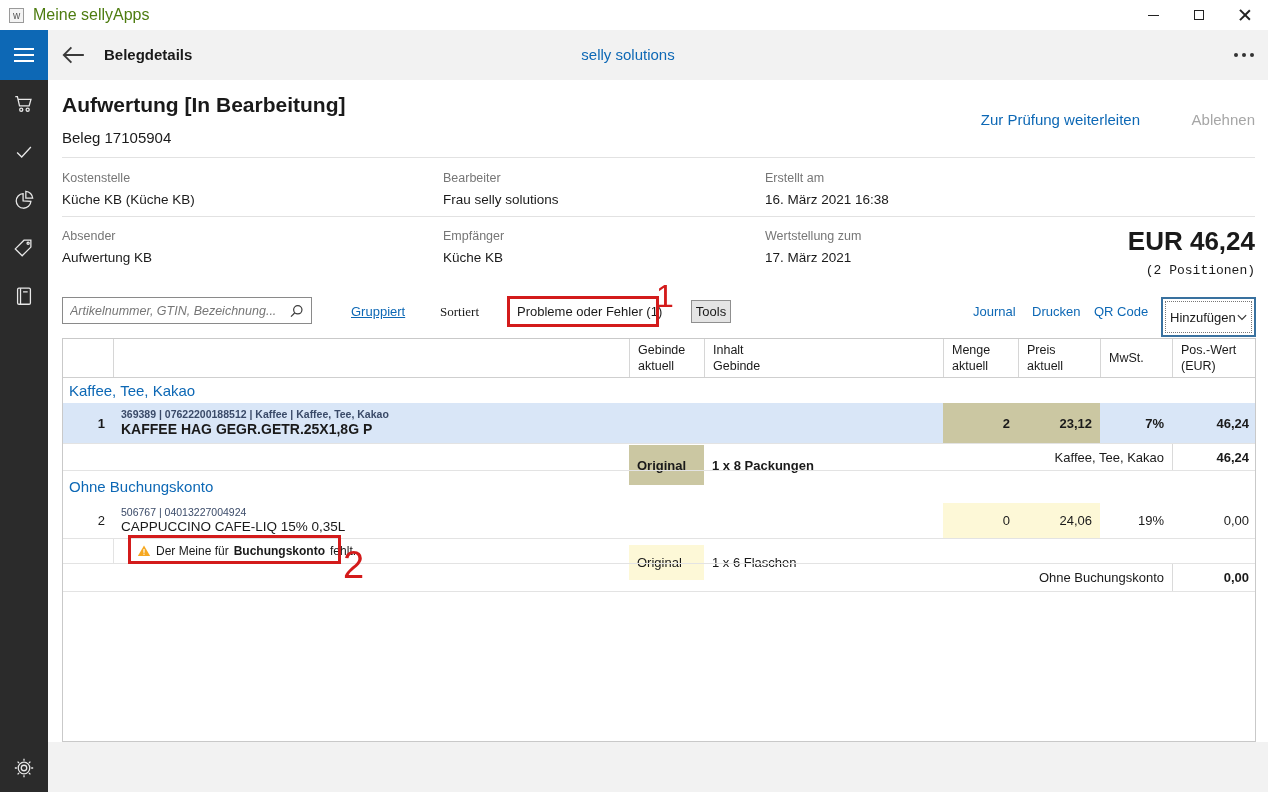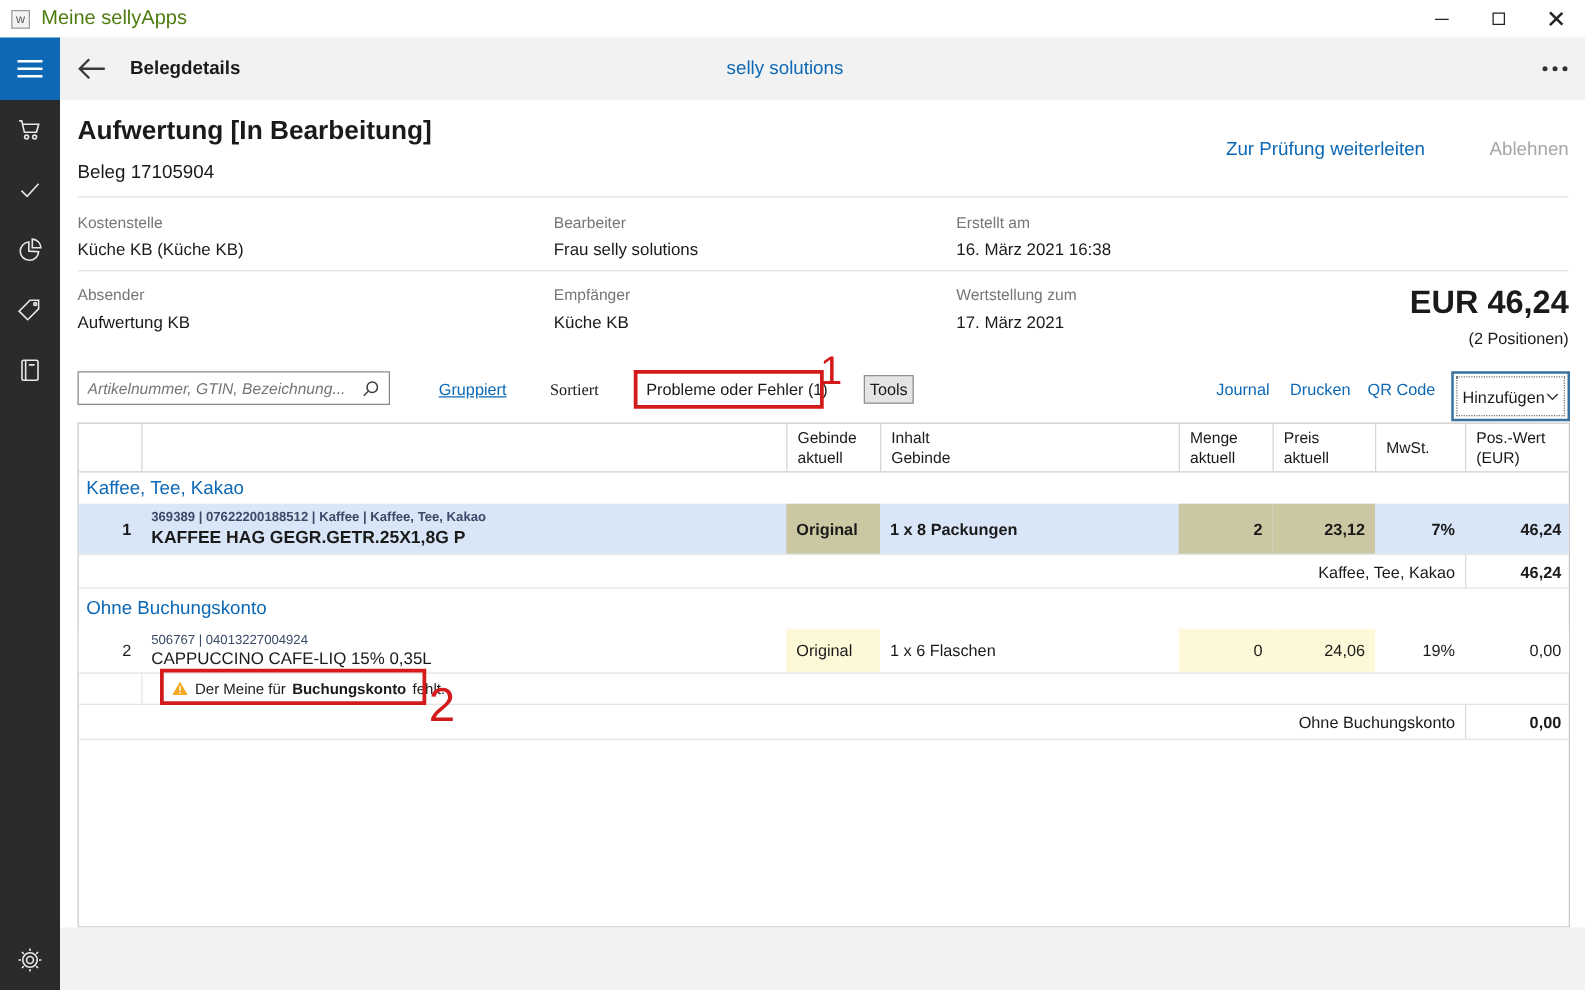--- a/index.html
+++ b/index.html
@@ -43,21 +43,21 @@
   
   .doc-title { left:62px; top:93px; font-size:21px; font-weight:bold; }
   .doc-number { left:62px; top:129px; font-size:15px; }
   .act-forward { top:111px; right:128px; font-size:15px; color:#0d68b5; cursor:pointer; }
   .act-reject  { top:111px; right:13px; font-size:15px; color:#a6a6a6; }
   .hline { height:1px; background:#e2e2e2; left:62px; width:1193px; }
 
   .meta-label { font-size:12.5px; color:#767676; }
   .meta-value { font-size:13.5px; color:#1a1a1a; }
   .total-amount { top:226px; right:13px; font-size:26px; font-weight:bold; }
-  .total-pos { top:263px; right:13px; font-size:13px; }
+  .total-pos { top:263px; right:13px; font-size:13px;font-family:Liberation Mono, monospace; }
 
   
   .searchbox { left:62px; top:297px; width:250px; height:27px; border:1px solid #8a8a8a; background:#fff;
                display:flex; align-items:center; }
   .searchbox input { flex:1; border:none; outline:none; font-size:12.5px; padding:0 4px 0 7px;
                      font-family:"Liberation Sans", sans-serif; color:#1a1a1a; background:transparent; }
   .searchbox input::placeholder { font-style:italic; color:#767676; }
   .search-icon { width:16px; height:16px; margin-right:6px; }
   .tlink { font-size:13px; top:304px; }
   .blue { color:#0d68b5; }
@@ -77,21 +77,21 @@
   .c-men  { left:880px;  width:75px; }
   .c-pre  { left:955px;  width:82px; }
   .c-mwst { left:1037px; width:72px; }
   .c-wert { left:1109px; width:85px; }
   .th { top:0; height:38px; font-size:12.5px; line-height:1.3; display:flex; align-items:center;
         padding-left:8px; white-space:pre-line; border-left:1px solid #d6d6d6; }
   .rowline { height:1px; background:#e3e3e3; left:0; width:1192px; }
   .group-name { font-size:15px; color:#0d68b5; left:6px; }
   .cell { display:flex; align-items:center; font-size:13px; }
   .num { justify-content:flex-end; padding-right:8px; }
-  .lpad { padding-left:8px; }
+  .lpad { padding-left:8px;margin-top:42px; }
   .olive { background:#cbc7a2; }
   .paleyellow { background:#fdf8d7; }
   .info-line { font-size:10.5px; color:#3a4a68; }
   .sub-label { font-size:13px; display:flex; align-items:center; justify-content:flex-end; padding-right:8px; }
   .sub-value { font-size:13px; font-weight:bold; display:flex; align-items:center; justify-content:flex-end;
                padding-right:8px; border-left:1px solid #dadada; }
   .warn-text { font-size:12px; display:flex; align-items:center; gap:5px; }
   .warn-text svg { width:14px; height:14px; }
 
   

